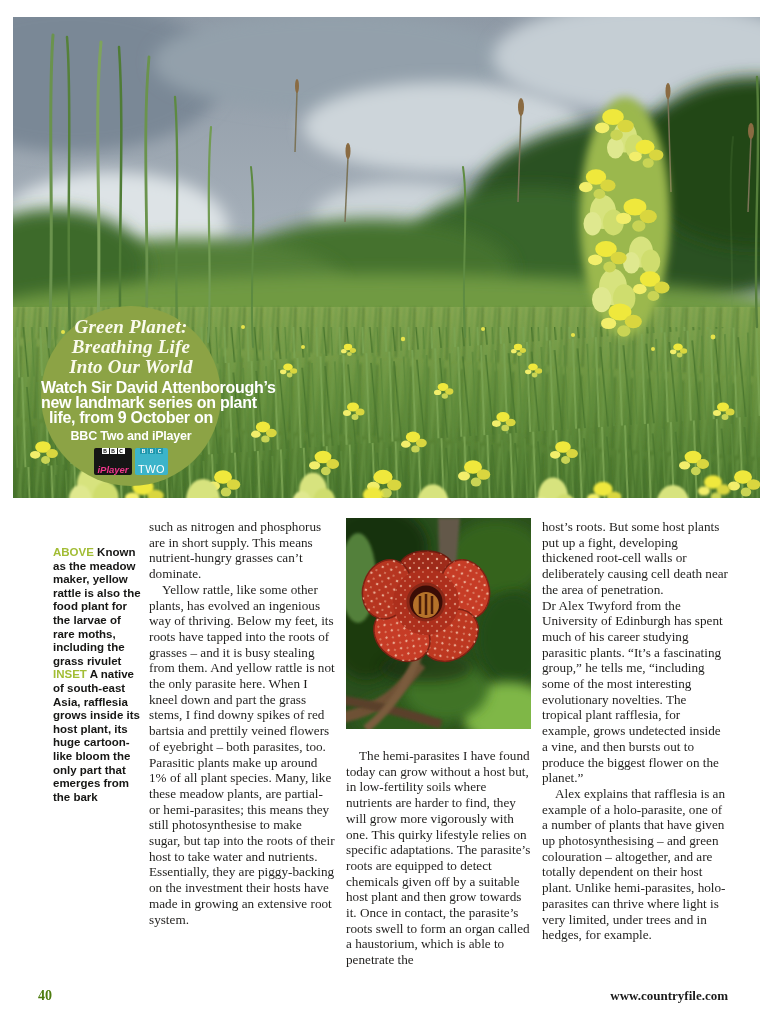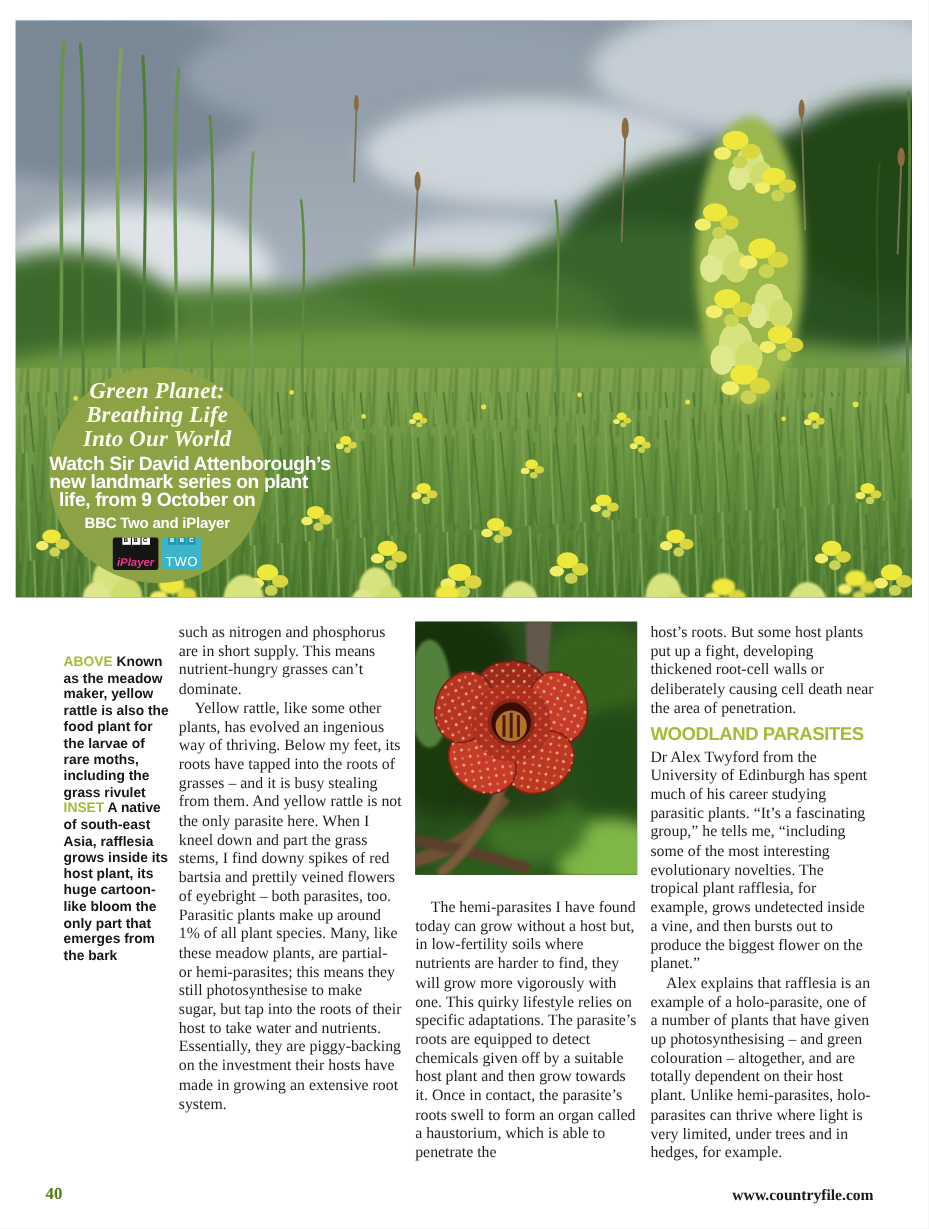--- a/index.html
+++ b/index.html
@@ -327,21 +327,20 @@
             </g>
           <circle r="18" fill="none" stroke="#8a2817" stroke-width="3"></circle>
         </g>
       </svg>
     </div>
     <p class="ind">The hemi-parasites I have found today can grow without a host but, in low-fertility soils where nutrients are harder to find, they will grow more vigorously with one. This quirky lifestyle relies on specific adaptations. The parasite’s roots are equipped to detect chemicals given off by a suitable host plant and then grow towards it. Once in contact, the parasite’s roots swell to form an organ called a haustorium, which is able to penetrate the</p>
   </div>
 
   <div class="col col3">
     <p>host’s roots. But some host plants put up a fight, developing thickened root-cell walls or deliberately causing cell death near the area of penetration.</p>
-    <h3 class="ghead">WOODLAND PARASITES</h3>
     <p>Dr Alex Twyford from the University of Edinburgh has spent much of his career studying parasitic plants. “It’s a fascinating group,” he tells me, “including some of the most interesting evolutionary novelties. The tropical plant rafflesia, for example, grows undetected inside a vine, and then bursts out to produce the biggest flower on the planet.”</p>
     <p class="ind">Alex explains that rafflesia is an example of a holo-parasite, one of a number of plants that have given up photosynthesising – and green colouration – altogether, and are totally dependent on their host plant. Unlike hemi-parasites, holo-parasites can thrive where light is very limited, under trees and in hedges, for example.</p>
   </div>
 
   <div class="pageno">40</div>
   <div class="site">www.countryfile.com</div>
 
 </div>
 
 </body></html>

